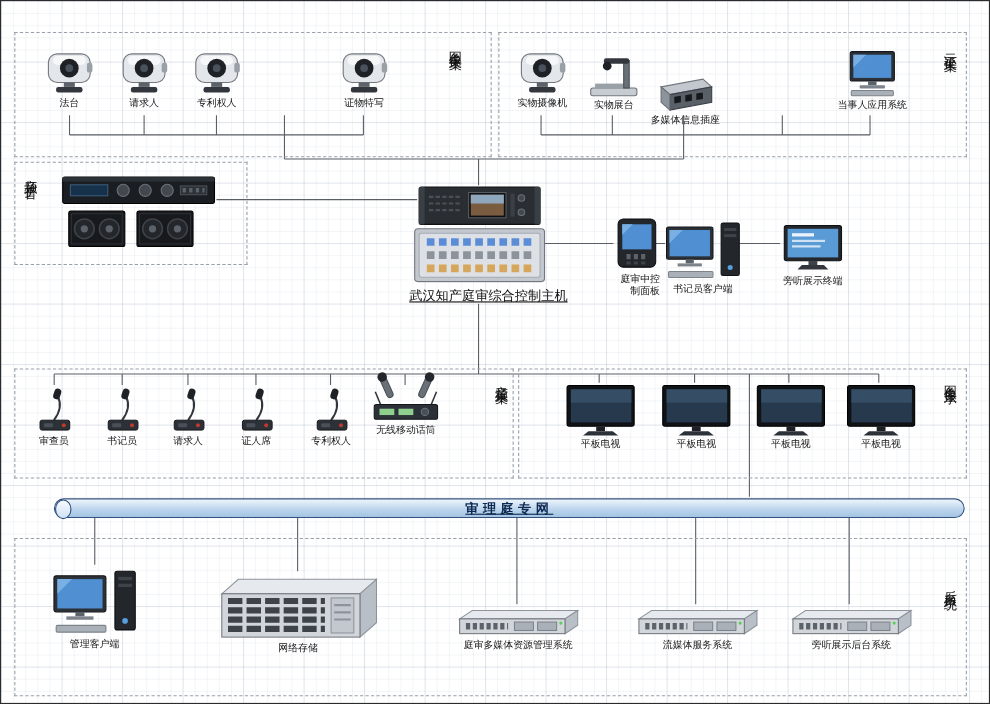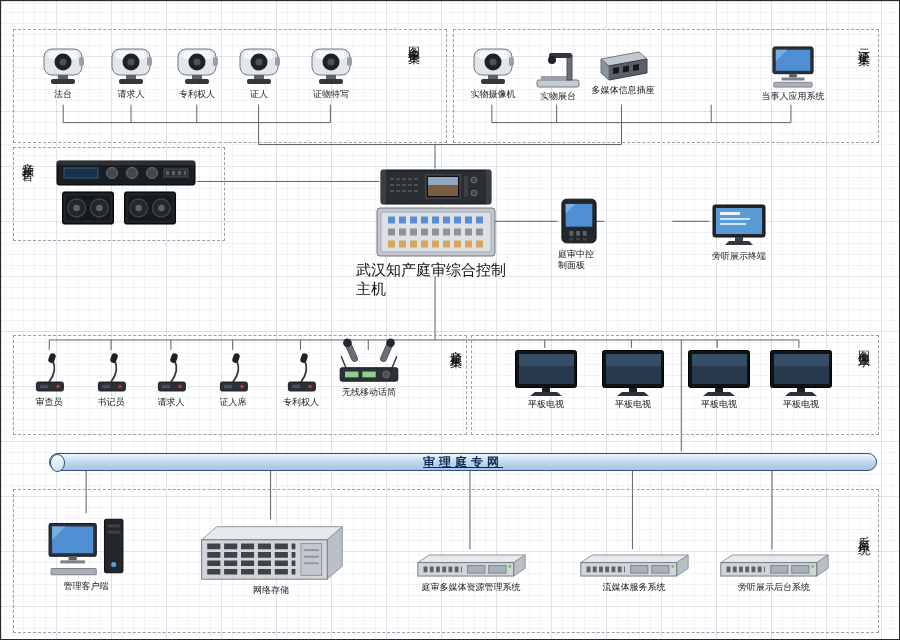--- a/index.html
+++ b/index.html
@@ -16,22 +16,22 @@
     overflow:hidden;
   }
   .wires{position:absolute;left:0;top:0;width:100%;height:100%;}
   .wires path{stroke:#5a5f66;stroke-width:1;fill:none;}
   .zone{position:absolute;border:1px dashed #98a0ab;}
   .vlabel{position:absolute;writing-mode:vertical-rl;font-size:12px;letter-spacing:2px;color:#111;}
   .item{position:absolute;display:flex;flex-direction:column;align-items:center;text-align:center;}
   .ic{display:block;}
   .lbl{font-size:9px;line-height:1.2;color:#161616;margin-top:2px;}
   .nowrap{white-space:nowrap;}
-  .freelbl{position:absolute;font-size:9px;line-height:1.2;color:#161616;text-align:left;}
-  .hostlbl{position:absolute;font-size:15px;color:#111;text-align:left;}
+  .freelbl{position:absolute;font-size:9px;line-height:1.2;color:#161616;text-align:right;}
+  .hostlbl{position:absolute;font-size:12px;color:#111;text-align:right;text-decoration:underline;}
   .netbar{
     position:absolute;left:48px;top:452px;width:828px;height:18px;box-sizing:border-box;
     background:linear-gradient(#eef5fc,#bdd6ee 55%,#a4c4e2);
     border:1px solid #33517e;border-radius:9px;
     display:flex;align-items:center;justify-content:center;
     font-size:12px;font-weight:bold;color:#0f2a52;letter-spacing:4px;text-decoration:underline;
   }
   .netbar .cap{
     position:absolute;left:0;top:0;width:13px;height:16px;border:1px solid #33517e;
     border-radius:50%;background:linear-gradient(#f6faff,#cfe2f4);
@@ -232,46 +232,40 @@
         <use href="#sym-ptz"></use>
       </svg>
     <div class="lbl nowrap">请求人</div>
   </div>
   <div class="item" style="left:162px;top:44px;width:68px">
     <svg class="ic" width="48" height="42">
         <use href="#sym-ptz"></use>
       </svg>
     <div class="lbl nowrap">专利权人</div>
   </div>
-  <div class="item" style="left:224px;top:44px;width:68px">
+  <div class="item" style="left:296px;top:44px;width:68px">
     <svg class="ic" width="48" height="42">
         <use href="#sym-ptz"></use>
       </svg>
-    <div class="lbl nowrap">证人</div>
-  </div>
-  <div class="item" style="left:296px;top:44px;width:68px">
+    <div class="lbl nowrap">证物特写</div>
+  </div>
+
+  <div class="item" style="left:456px;top:44px;width:72px">
     <svg class="ic" width="48" height="42">
         <use href="#sym-ptz"></use>
       </svg>
-    <div class="lbl nowrap">证物特写</div>
-  </div>
-
-  <div class="item" style="left:456px;top:44px;width:72px">
-    <svg class="ic" width="48" height="42">
-        <use href="#sym-ptz"></use>
-      </svg>
     <div class="lbl nowrap">实物摄像机</div>
   </div>
   <div class="item" style="left:521px;top:46px;width:72px">
     <svg class="ic" width="48" height="42">
         <use href="#sym-doccam"></use>
       </svg>
     <div class="lbl nowrap">实物展台</div>
   </div>
-  <div class="item" style="left:586px;top:44px;width:72px">
+  <div class="item" style="left:586px;top:64px;width:72px">
     <svg class="ic" width="56" height="38">
         <use href="#sym-socket"></use>
       </svg>
     <div class="lbl nowrap">多媒体信息插座</div>
   </div>
   <div class="item" style="left:756px;top:44px;width:72px">
     <svg class="ic" width="50" height="44">
         <use href="#sym-pc"></use>
       </svg>
     <div class="lbl nowrap">当事人应用系统</div>
@@ -305,20 +299,26 @@
   </div>
   <div class="hostlbl" style="left:355px;top:260px;width:160px">武汉知产庭审综合控制主机</div>
 
   <div class="item" style="left:558px;top:196px;width:40px">
     <svg class="ic" width="38" height="48">
         <use href="#sym-touchpanel"></use>
       </svg>
   </div>
   <div class="freelbl" style="left:557px;top:248px;width:42px">庭审中控制面板</div>
 
+  <div class="item" style="left:602px;top:198px;width:72px">
+    <svg class="ic" width="70" height="57">
+        <use href="#sym-pctower"></use>
+      </svg>
+    <div class="lbl nowrap">书记员客户端</div>
+  </div>
 
   <div class="item" style="left:702px;top:202px;width:72px">
     <svg class="ic" width="56" height="46">
         <use href="#sym-display"></use>
       </svg>
     <div class="lbl nowrap">旁听展示终端</div>
   </div>
 
   <div class="item" style="left:16px;top:350px;width:64px">
     <svg class="ic" width="36" height="44">

